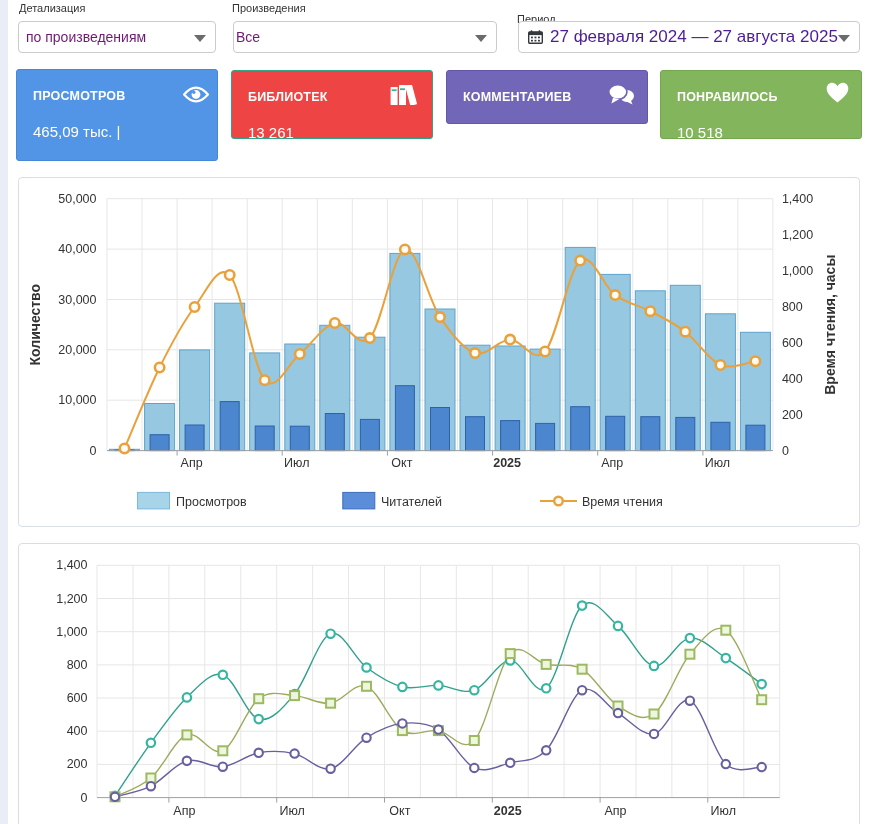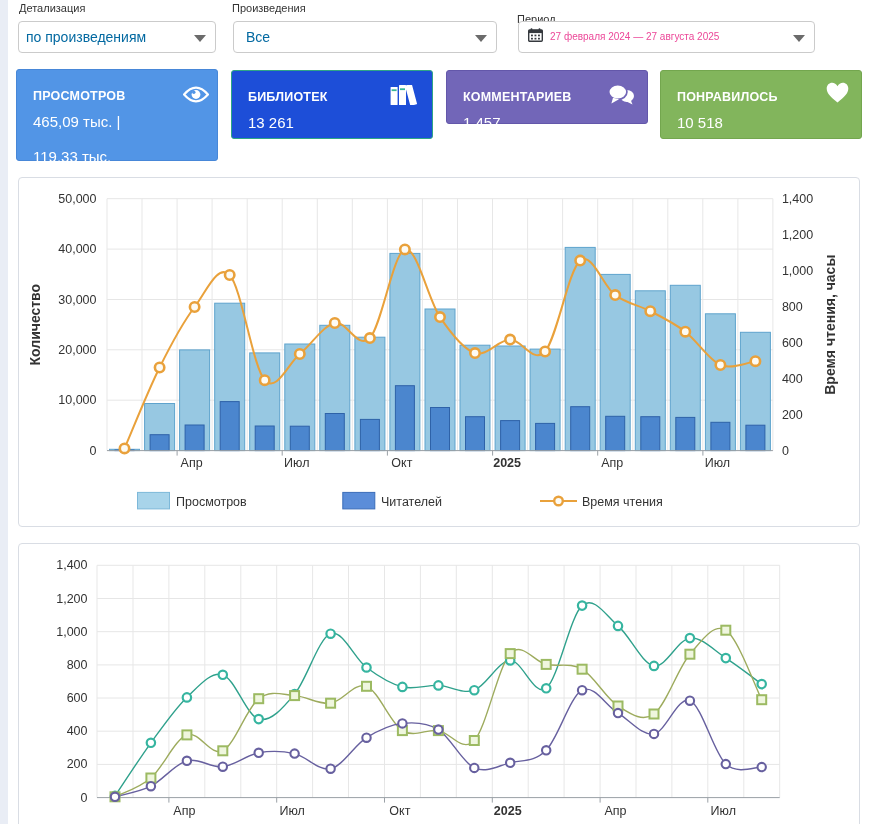--- a/index.html
+++ b/index.html
@@ -1,35 +1,35 @@
 <!DOCTYPE html>
 <html lang="ru"><head><meta charset="utf-8">
 <style>
 *{margin:0;padding:0;box-sizing:border-box}
 html,body{width:881px;height:824px;overflow:hidden;background:#fff;font-family:"Liberation Sans",sans-serif}
 .strip{position:absolute;top:0;width:8px;height:824px;background:#e9edf5}
 .lbl{position:absolute;font-size:11px;color:#333;line-height:14px}
-.sel{position:absolute;height:32px;border:1px solid #cbcbcb;border-radius:4px;background:#fff;font-size:14px;color:#0369a1;line-height:30px;padding-left:11px;white-space:nowrap}
+.sel{position:absolute;height:32px;border:1px solid #cbcbcb;border-radius:4px;background:#fff;font-size:14px;color:#701a75;line-height:30px;padding-left:11px;white-space:nowrap}
 .arr{position:absolute;top:13px;width:0;height:0;border-left:6px solid transparent;border-right:6px solid transparent;border-top:7px solid #6b6b6b}
 .card{position:absolute;width:202px;border-radius:3px;color:#fff;padding:19px 16px 0}
 .card .t{font-size:12.5px;font-weight:600;letter-spacing:.2px}
-.card .v{font-size:15px;margin-top:10px}
+.card .v{font-size:15px;margin-top:20px}
 .panel{position:absolute;left:18px;width:842px;background:#fff;border:1px solid #d9dde4;border-radius:4px}
 svg text{font-family:"Liberation Sans",sans-serif}
 </style></head>
 <body>
 <div class="strip" style="left:0"></div>
 <div class="strip" style="left:873"></div>
 
 <div class="lbl" style="left:19px;top:1px">Детализация</div>
 <div class="sel" style="left:18px;top:21px;width:198px;padding-left:7px">по произведениям<div class="arr" style="right:9px"></div></div>
 <div class="lbl" style="left:232px;top:1px">Произведения</div>
-<div class="sel" style="left:233px;top:21px;width:264px;padding-left:12px">Все<div class="arr" style="right:9px"></div></div>
+<div class="sel" style="left:233px;top:21px;width:264px;padding-left:2px">Все<div class="arr" style="right:9px"></div></div>
 <div class="lbl" style="left:517px;top:12px">Период</div>
-<div class="sel" style="left:518px;top:21px;width:297px;padding-left:9px;font-size:10px;color:#ec4899"><svg width="15" height="14" viewBox="0 0 15 14" style="vertical-align:-2px;margin-right:7px">
+<div class="sel" style="left:518px;top:21px;width:342px;padding-left:9px;font-size:17px;color:#4c1d95"><svg width="15" height="14" viewBox="0 0 15 14" style="vertical-align:-2px;margin-right:7px">
       <rect x="0.7" y="1.9" width="13.6" height="11.4" rx="1" fill="none" stroke="#35393e" stroke-width="1.4"></rect>
       <rect x="0.7" y="1.9" width="13.6" height="3.2" fill="#35393e"></rect>
       <rect x="2.6" y="0.2" width="1.8" height="3" rx="0.7" fill="#35393e"></rect>
       <rect x="10.6" y="0.2" width="1.8" height="3" rx="0.7" fill="#35393e"></rect>
       <g fill="#35393e">
         <rect x="3" y="6.6" width="1.9" height="1.7"></rect>
         <rect x="6.5" y="6.6" width="1.9" height="1.7"></rect>
         <rect x="10" y="6.6" width="1.9" height="1.7"></rect>
         <rect x="3" y="9.8" width="1.9" height="1.7"></rect>
         <rect x="6.5" y="9.8" width="1.9" height="1.7"></rect>
@@ -40,21 +40,21 @@
 <div class="card" style="left:16px;top:69px;height:92px;background:#5295e6;border:1px solid #4787d8">
 <div class="t">ПРОСМОТРОВ</div>
     <svg width="26" height="17" viewBox="0 0 26 17" style="position:absolute;top:16px;right:8px">
       <path d="M1.1 8.5 Q13 -5.2 24.9 8.5 Q13 22.2 1.1 8.5 Z" fill="none" stroke="#fff" stroke-width="2.2"></path>
       <circle cx="13" cy="8.5" r="4.4" fill="#fff"></circle>
       <circle cx="10.8" cy="6.3" r="1.7" fill="#5295e6"></circle>
     </svg>
     <div class="v">465,09 тыс. |</div>
     <div class="v" style="margin-top:18px">119,33 тыс.</div>
   </div>
-<div class="card" style="left:231px;top:70px;height:69px;background:#1d4ed8;border:1px solid #2ea586">
+<div class="card" style="left:231px;top:70px;height:69px;background:#ef4444;border:1px solid #2ea586">
 <div class="t">БИБЛИОТЕК</div>
     <svg width="29" height="20" viewBox="0 0 29 20" style="position:absolute;top:14px;right:13px">
       <rect x="0.6" y="2" width="7" height="18" rx="0.5" fill="#fff"></rect>
       <rect x="9" y="0" width="7" height="20" rx="0.5" fill="#fff"></rect>
       <rect x="17.6" y="-0.6" width="7" height="21" rx="0.5" fill="#fff" transform="rotate(-15 21 10)"></rect>
       <rect x="1.6" y="4.3" width="5" height="1.8" fill="#38b797"></rect>
       <rect x="10" y="3.3" width="5" height="1.8" fill="#38b797"></rect>
     </svg>
     <div class="v">13 261</div>
   </div>

